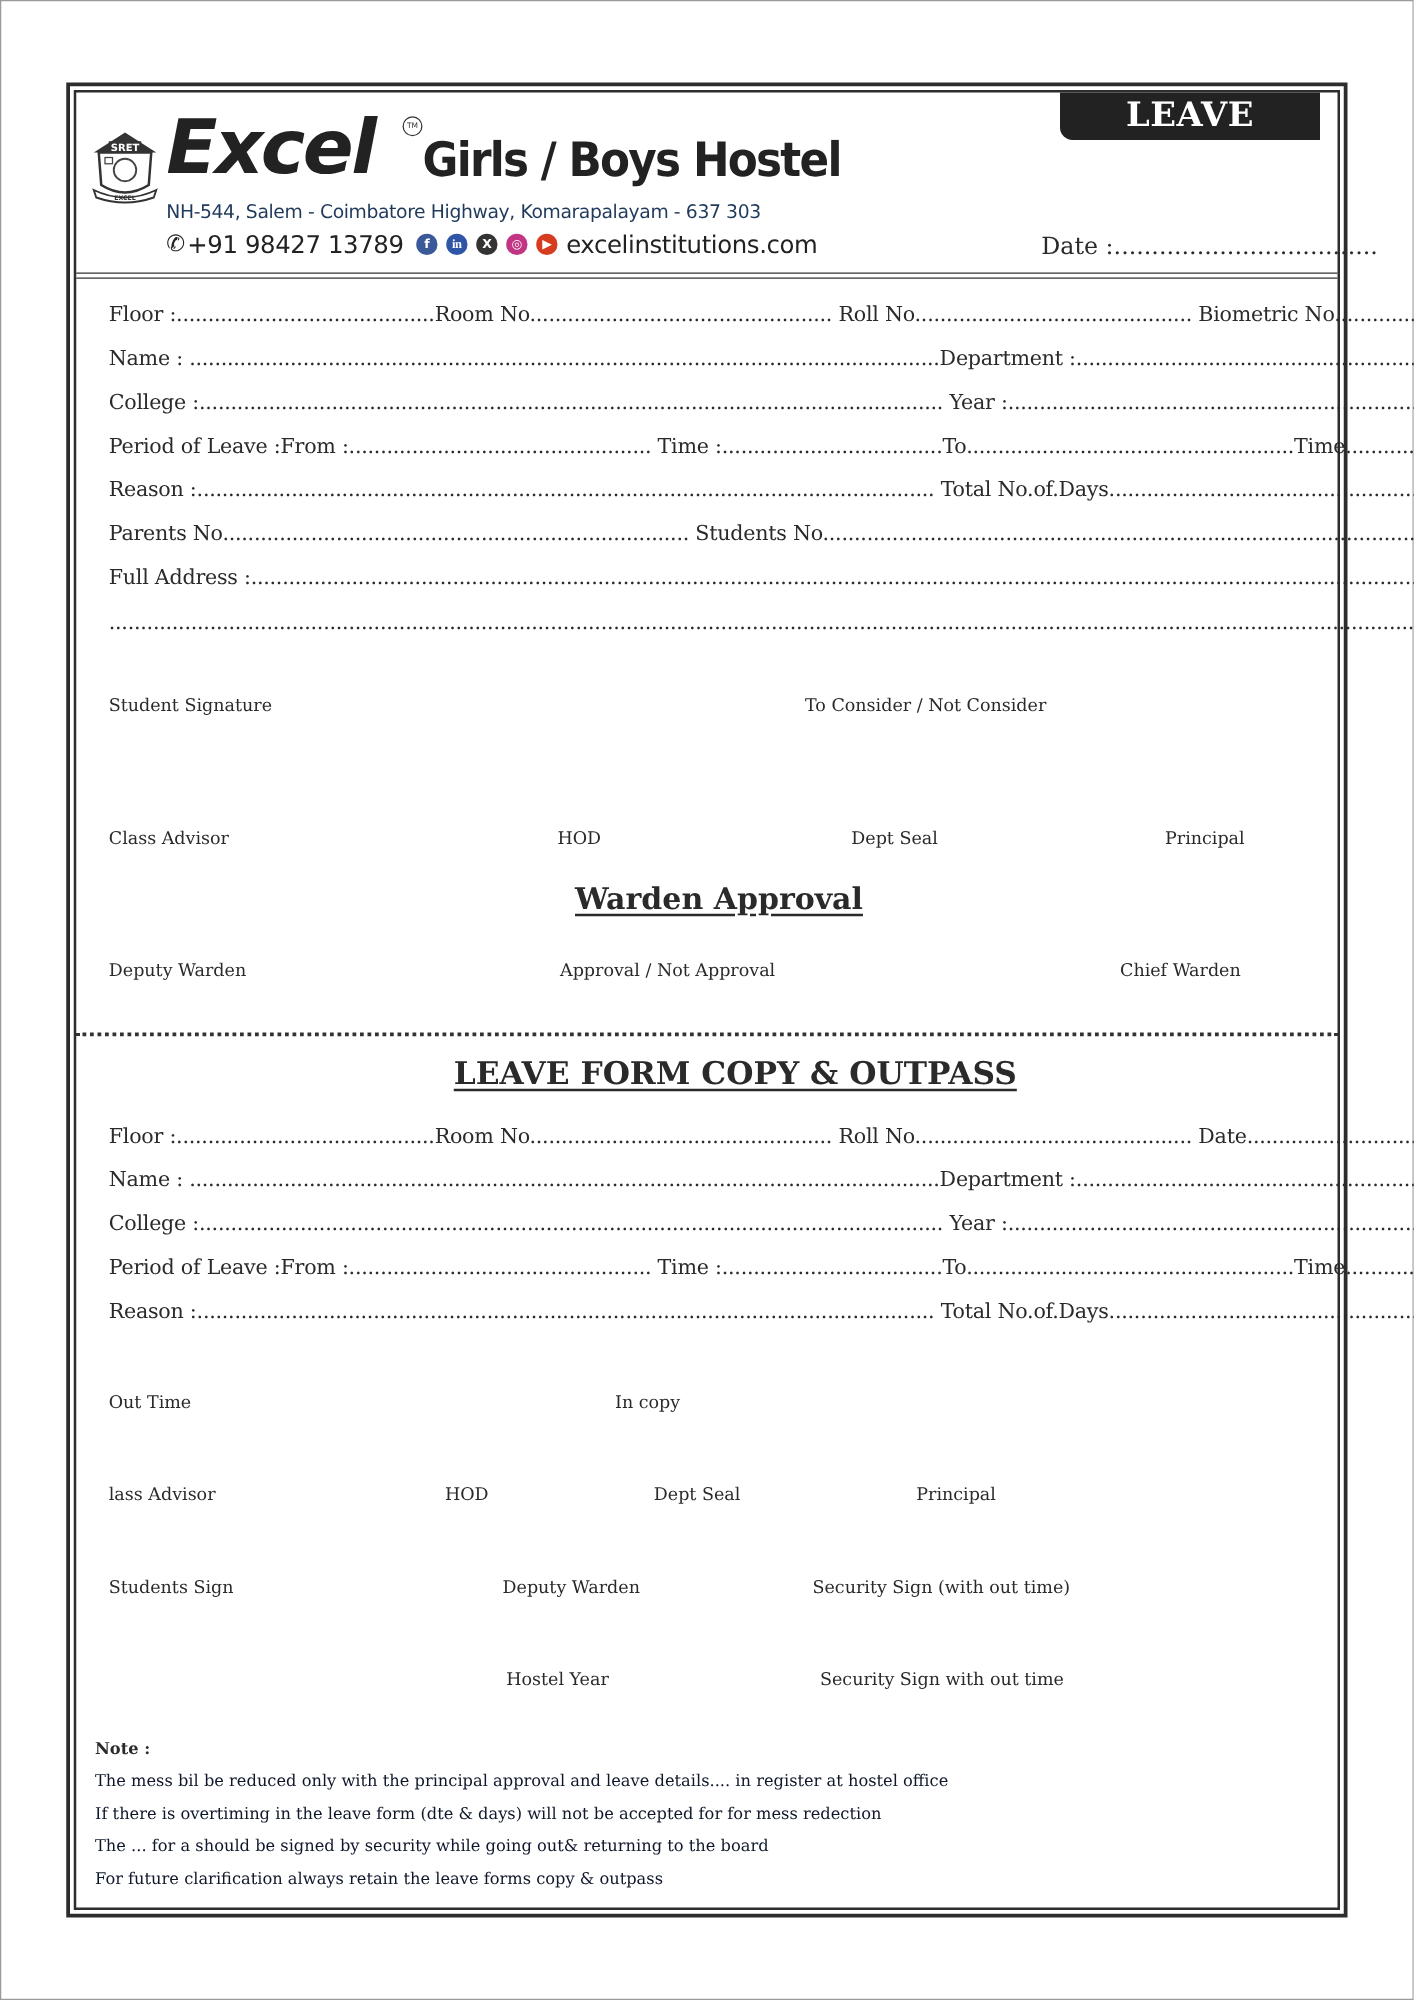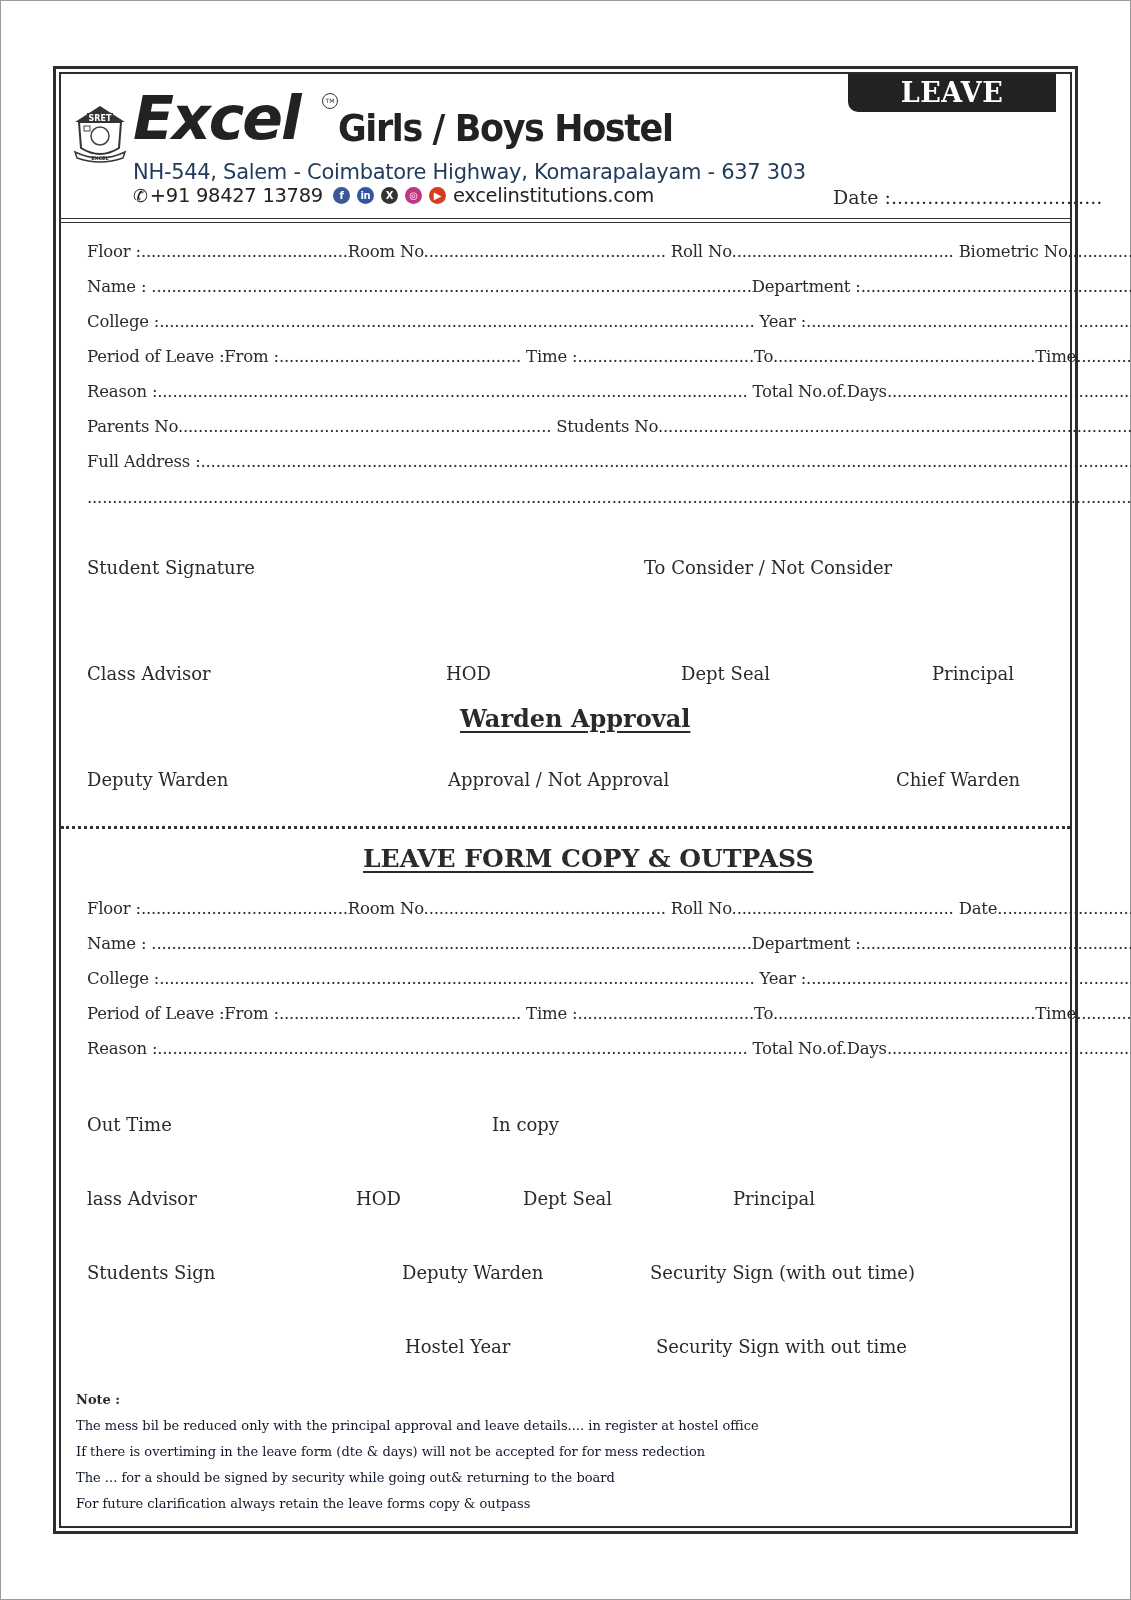--- a/index.html
+++ b/index.html
@@ -10,30 +10,30 @@
   }
   .page-edge { position: absolute; left: 0; top: 0; width: 1129px; height: 1598px; border: 1px solid #9a9a9a; }
   .frame-outer { position: absolute; left: 53px; top: 66px; width: 1019px; height: 1462px; border: 3px solid #2d2d2d; }
   .frame-inner { position: absolute; left: 59px; top: 72px; width: 1009px; height: 1452px; border: 2px solid #2d2d2d; }
 
   
   .logo { position: absolute; left: 73px; top: 104px; width: 54px; height: 60px; text-decoration: underline; }
   .brand { position: absolute; left: 133px; top: 88px; font-family: "DejaVu Sans", sans-serif; font-weight: bold; font-style: italic; font-size: 60px; letter-spacing: -2px; color: #222; line-height: 1; }
   .tm { position: absolute; left: 322px; top: 93px; width: 14px; height: 14px; border: 1.5px solid #333; border-radius: 50%; font-family: "DejaVu Sans", sans-serif; font-size: 6px; text-align: center; line-height: 14px; color: #333; }
   .hostel-title { position: absolute; left: 338px; top: 109px; font-family: "DejaVu Sans", sans-serif; font-weight: bold; font-size: 38px; color: #222; letter-spacing: -1.5px; transform: scaleX(0.92); transform-origin: left; line-height: 1; }
-  .address { position: absolute; left: 133px; top: 160px; font-family: "DejaVu Sans", sans-serif; font-size: 21px; color: #1f3a5a; letter-spacing: -0.3px; }
+  .address { position: absolute; left: 133px; top: 160px; font-family: "DejaVu Sans", sans-serif; font-size: 15px; color: #1f3a5a; letter-spacing: -0.3px; }
   .contact-row { position: absolute; left: 133px; top: 184px; display: flex; align-items: center; font-family: "DejaVu Sans", sans-serif; font-size: 19.5px; color: #222; letter-spacing: -0.3px; }
   .social { display: inline-block; width: 17px; height: 17px; border-radius: 50%; color: #fff; font-size: 10px; font-weight: bold; text-align: center; line-height: 17px; margin-right: 7px; font-family: "DejaVu Sans", sans-serif; }
   .phone-icon { display: inline-block; font-size: 18px; margin-right: 2px; }
   .badge { position: absolute; left: 848px; top: 74px; width: 208px; height: 38px; background: #222; border-bottom-left-radius: 10px; color: #fff; font-family: "DejaVu Serif", serif; font-weight: bold; font-size: 27px; text-align: center; line-height: 38px; letter-spacing: 0.5px; }
   .date-field { position: absolute; left: 833px; top: 186px; font-size: 19px; text-align: right; }
   .header-sep { position: absolute; left: 61px; top: 218px; width: 1009px; height: 3px; border-top: 1.5px solid #333; border-bottom: 1.5px solid #333; }
 
   .row { position: absolute; font-size: 16.5px; color: #2a2a2a; letter-spacing: -0.2px; white-space: nowrap; }
-  .sig { position: absolute; font-size: 18px; white-space: nowrap; }
+  .sig { position: absolute; font-size: 14px; white-space: nowrap; }
   .heading { position: absolute; font-weight: bold; text-decoration: underline; text-decoration-thickness: 2px; text-underline-offset: 4px; color: #2a2a2a; white-space: nowrap; }
   .cut-line { position: absolute; left: 61px; top: 826px; width: 1009px; height: 0; border-top: 3px dotted #333; }
   .note-title { position: absolute; left: 76px; top: 1392px; font-size: 13px; font-weight: bold; }
   .note-line { position: absolute; left: 76px; font-size: 13px; white-space: nowrap; color: #0f172a; }
 </style>
 </head>
 <body>
 
 <div class="page-edge"></div>
 <div class="frame-outer"></div>
@@ -53,21 +53,21 @@
 </div>
 <div class="brand">Excel</div>
 <div class="tm">TM</div>
 <div class="hostel-title">Girls / Boys Hostel</div>
 <div class="address">NH-544, Salem - Coimbatore Highway, Komarapalayam - 637 303</div>
 <div class="contact-row">
   <span class="phone-icon">✆</span>
   <span style="margin-right:10px">+91 98427 13789</span>
   <span id="social-holder" style="display:inline-flex;align-items:center;">
       <span class="social" style="background: rgb(59, 89, 152);">f</span>
-      <span class="social" style="background: rgb(47, 86, 166);">in</span>
+      <span class="social" style="background: rgb(47, 86, 166); font-family: Liberation Serif, serif;">in</span>
       <span class="social" style="background: rgb(51, 51, 51);">X</span>
       <span class="social" style="background: rgb(193, 53, 132);">◎</span>
       <span class="social" style="background: rgb(214, 60, 31);">▶</span>
     </span>
   <span>excelinstitutions.com</span>
 </div>
 <div class="badge">LEAVE FORM</div>
 <div class="date-field">
   <span>Date :</span><span>...................................</span>
 </div>

